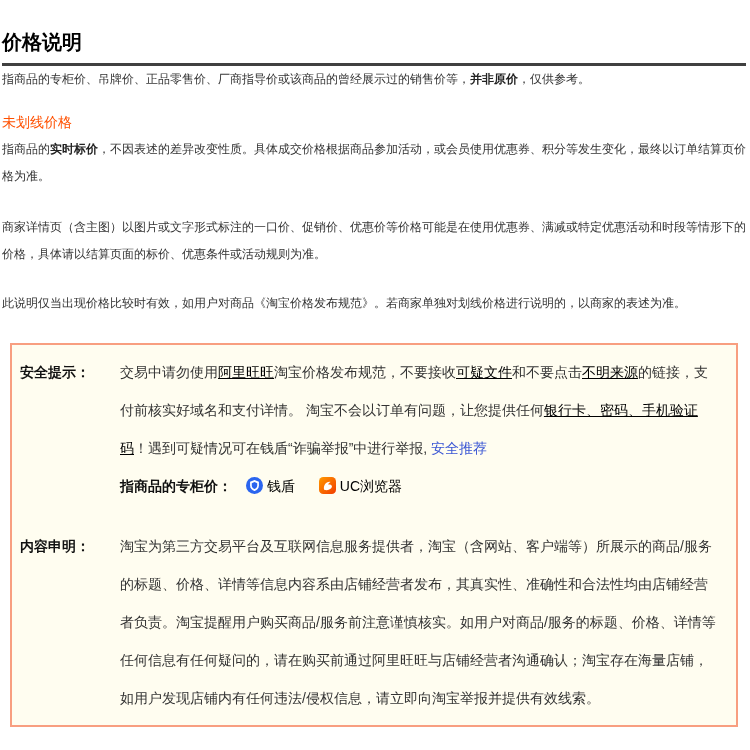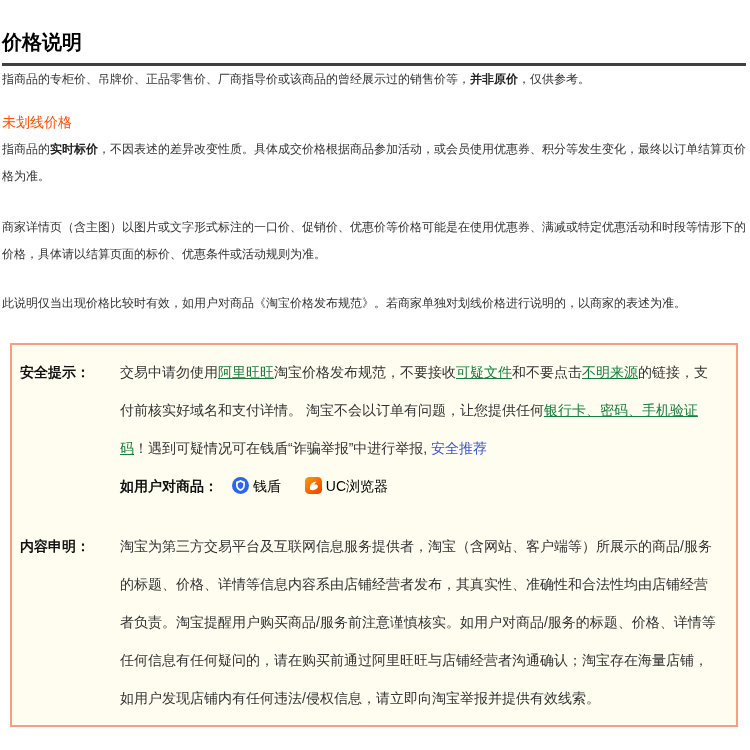--- a/index.html
+++ b/index.html
@@ -33,21 +33,21 @@
     background:#fffdf0;
     padding:8px 16px 8px 8px;
     font-size:14px;line-height:38px;color:#333;
     box-sizing:border-box;
   }
   .box-row{display:flex;align-items:flex-start;gap:30px;}
   .box-row.content-row{margin-top:22px;}
   .box-label{flex:0 0 68px;font-weight:700;color:#111;white-space:nowrap;}
   .box-content{flex:1;min-width:0;}
 
-  .hl{color:#15803d;text-decoration:underline;cursor:pointer;}
+  .hl{color:#000000;text-decoration:underline;cursor:pointer;}
   .blue-link{color:#3a56d4;cursor:pointer;}
 
   .software-row{display:block;}
   .software-label{font-weight:700;color:#111;margin-right:10px;}
   .app-link{color:#000000;cursor:pointer;margin-right:20px;white-space:nowrap;}
   .app-icon{display:inline-block;width:17px;height:17px;vertical-align:-3px;margin-right:4px;}
   .app-icon svg{display:block;width:17px;height:17px;}
 </style>
 </head>
 <body>
@@ -66,21 +66,21 @@
   <p class="body-p mt2">此说明仅当出现价格比较时有效，如用户对商品《淘宝价格发布规范》。若商家单独对划线价格进行说明的，以商家的表述为准。</p>
 
   <div class="notice-box">
 
     <div class="box-row">
       <div class="box-label">安全提示：</div>
       <div class="box-content">
         <span>交易中请勿使用</span><span class="hl">阿里旺旺</span><span>淘宝价格发布规范，不要接收</span><span class="hl">可疑文件</span><span>和不要点击</span><span class="hl">不明来源</span><span>的链接，支付前核实好域名和支付详情。 淘宝不会以订单有问题，让您提供任何</span><span class="hl">银行卡、密码、手机验证码</span><span>！遇到可疑情况可在钱盾“诈骗举报”中进行举报, </span><span class="blue-link">安全推荐</span>
 
         <div class="software-row">
-          <span class="software-label">如用户对商品：</span>
+          <span class="software-label">指商品的专柜价：</span>
           <span class="app-link">
             <span class="app-icon">
               <svg viewBox="0 0 20 20" xmlns="http://www.w3.org/2000/svg">
                 <circle cx="10" cy="10" r="10" fill="#2b65ef"></circle>
                 <path d="M10 3.5 L15.2 5.6 V10 C15.2 13.2 12.8 15.6 10 16.6 C7.2 15.6 4.8 13.2 4.8 10 V5.6 Z" fill="#ffffff"></path>
                 <path d="M10 6 L13.2 7.3 V10 C13.2 12 11.8 13.5 10 14.2 C8.2 13.5 6.8 12 6.8 10 V7.3 Z" fill="#2b65ef"></path>
               </svg>
             </span><span>钱盾</span>
           </span>
           <span class="app-link">

